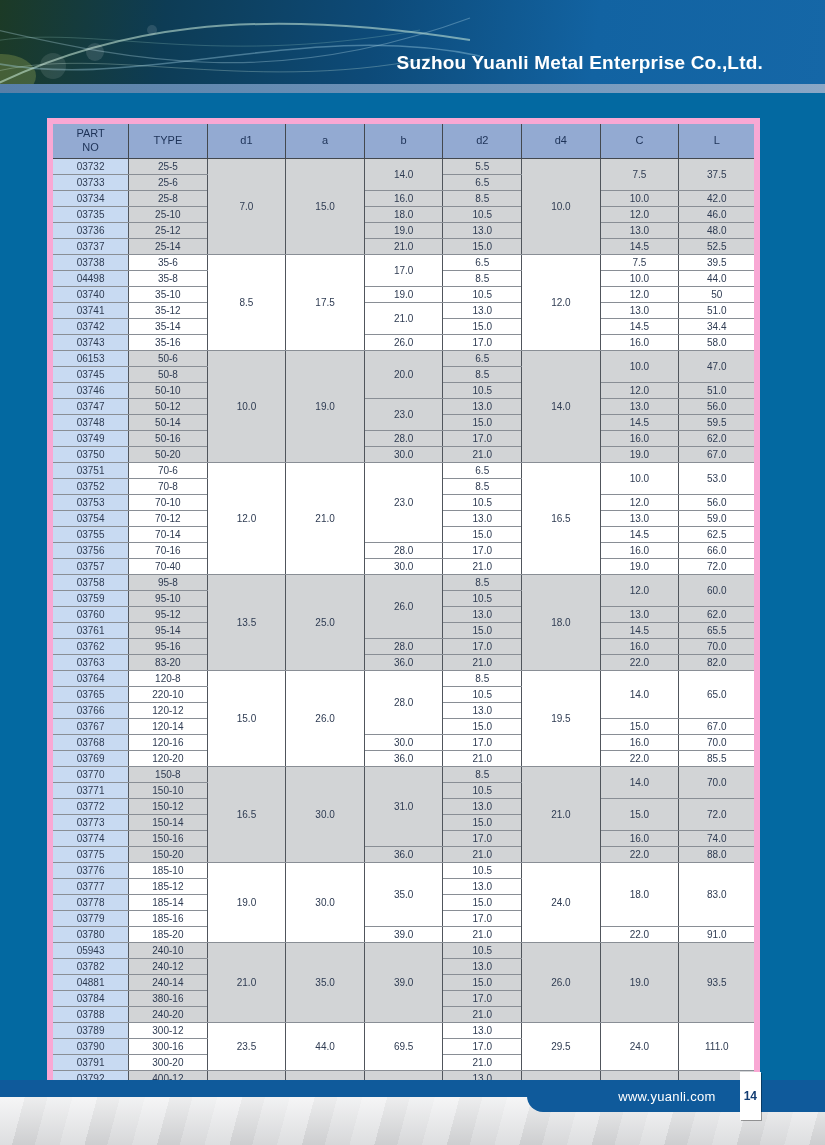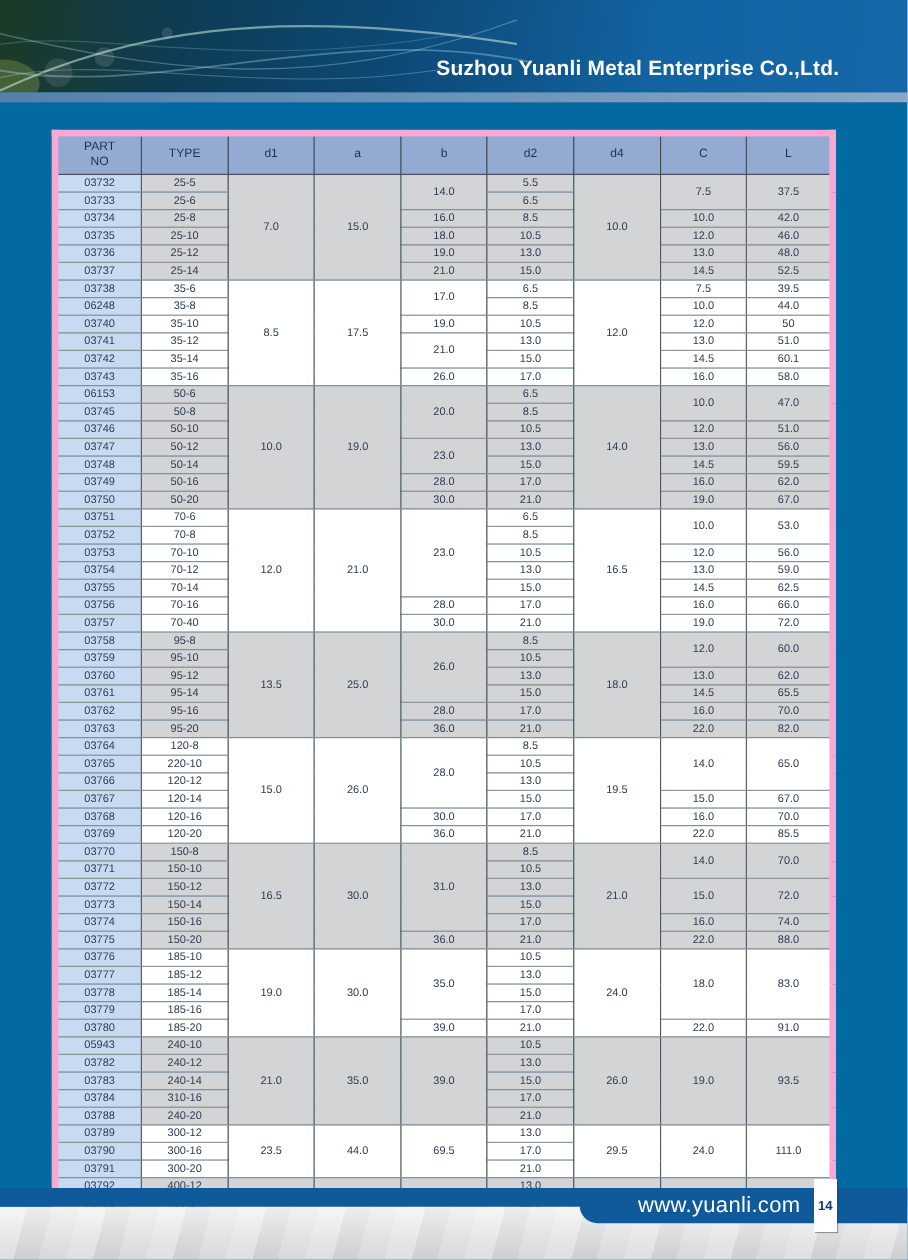--- a/index.html
+++ b/index.html
@@ -34,22 +34,22 @@
   
   .footer{position:absolute;left:0;top:1080px;width:825px;height:65px;}
   .footer-texture{position:absolute;left:0;top:17px;width:825px;height:48px;
      background:
        linear-gradient(180deg,rgba(255,255,255,.55),rgba(0,0,0,.05)),
        repeating-linear-gradient(105deg,#e9eaec 0 24px,#d8d9db 24px 46px,#e2e3e5 46px 70px);}
   .footer-bar{position:absolute;left:0;top:0;width:825px;height:17px;background:#0f5a9b;}
   .footer-bar-right{position:absolute;right:0;top:0;width:298px;height:32px;background:#0f5a9b;
      border-bottom-left-radius:16px;display:flex;align-items:center;justify-content:flex-end;
      padding-right:64px;box-sizing:border-box;}
-  .site{color:#ffffff;font-size:20px;letter-spacing:.3px;}
-  .page-badge{margin-left:12px;background:#ffffff;color:#123c72;font-size:12px;font-weight:bold;
+  .site{color:#ffffff;font-size:13px;letter-spacing:.3px;}
+  .page-badge{margin-left:24px;background:#ffffff;color:#123c72;font-size:12px;font-weight:bold;
      padding:17px 4px;line-height:14px;box-shadow:1px 1px 0 rgba(0,0,0,.35);}
 </style>
 </head>
 <body>
 
 <div class="page">
 
   <div class="banner">
     <svg width="480" height="84" viewBox="0 0 480 84">
       <ellipse cx="2" cy="76" rx="34" ry="22" fill="#d9e36a" opacity="0.22"></ellipse>
@@ -147,21 +147,21 @@
             <td>35-6</td>
             <td rowspan="6">8.5</td>
             <td rowspan="6">17.5</td>
             <td rowspan="2">17.0</td>
             <td>6.5</td>
             <td rowspan="6">12.0</td>
             <td>7.5</td>
             <td>39.5</td>
           </tr>
           <tr class="white">
-            <td class="p">06248</td>
+            <td class="p">04498</td>
             <td>35-8</td>
             <td>8.5</td>
             <td>10.0</td>
             <td>44.0</td>
           </tr>
           <tr class="white">
             <td class="p">03740</td>
             <td>35-10</td>
             <td>19.0</td>
             <td>10.5</td>
@@ -174,21 +174,21 @@
             <td rowspan="2">21.0</td>
             <td>13.0</td>
             <td>13.0</td>
             <td>51.0</td>
           </tr>
           <tr class="white">
             <td class="p">03742</td>
             <td>35-14</td>
             <td>15.0</td>
             <td>14.5</td>
-            <td>60.1</td>
+            <td>34.4</td>
           </tr>
           <tr class="white">
             <td class="p">03743</td>
             <td>35-16</td>
             <td>26.0</td>
             <td>17.0</td>
             <td>16.0</td>
             <td>58.0</td>
           </tr>
           <tr class="gray gs">
@@ -331,21 +331,21 @@
           <tr class="gray">
             <td class="p">03762</td>
             <td>95-16</td>
             <td>28.0</td>
             <td>17.0</td>
             <td>16.0</td>
             <td>70.0</td>
           </tr>
           <tr class="gray">
             <td class="p">03763</td>
-            <td>95-20</td>
+            <td>83-20</td>
             <td>36.0</td>
             <td>21.0</td>
             <td>22.0</td>
             <td>82.0</td>
           </tr>
           <tr class="white gs">
             <td class="p">03764</td>
             <td>120-8</td>
             <td rowspan="6">15.0</td>
             <td rowspan="6">26.0</td>
@@ -475,27 +475,27 @@
             <td rowspan="5">26.0</td>
             <td rowspan="5">19.0</td>
             <td rowspan="5">93.5</td>
           </tr>
           <tr class="gray">
             <td class="p">03782</td>
             <td>240-12</td>
             <td>13.0</td>
           </tr>
           <tr class="gray">
-            <td class="p">03783</td>
+            <td class="p">04881</td>
             <td>240-14</td>
             <td>15.0</td>
           </tr>
           <tr class="gray">
             <td class="p">03784</td>
-            <td>310-16</td>
+            <td>380-16</td>
             <td>17.0</td>
           </tr>
           <tr class="gray">
             <td class="p">03788</td>
             <td>240-20</td>
             <td>21.0</td>
           </tr>
           <tr class="white gs">
             <td class="p">03789</td>
             <td>300-12</td>

